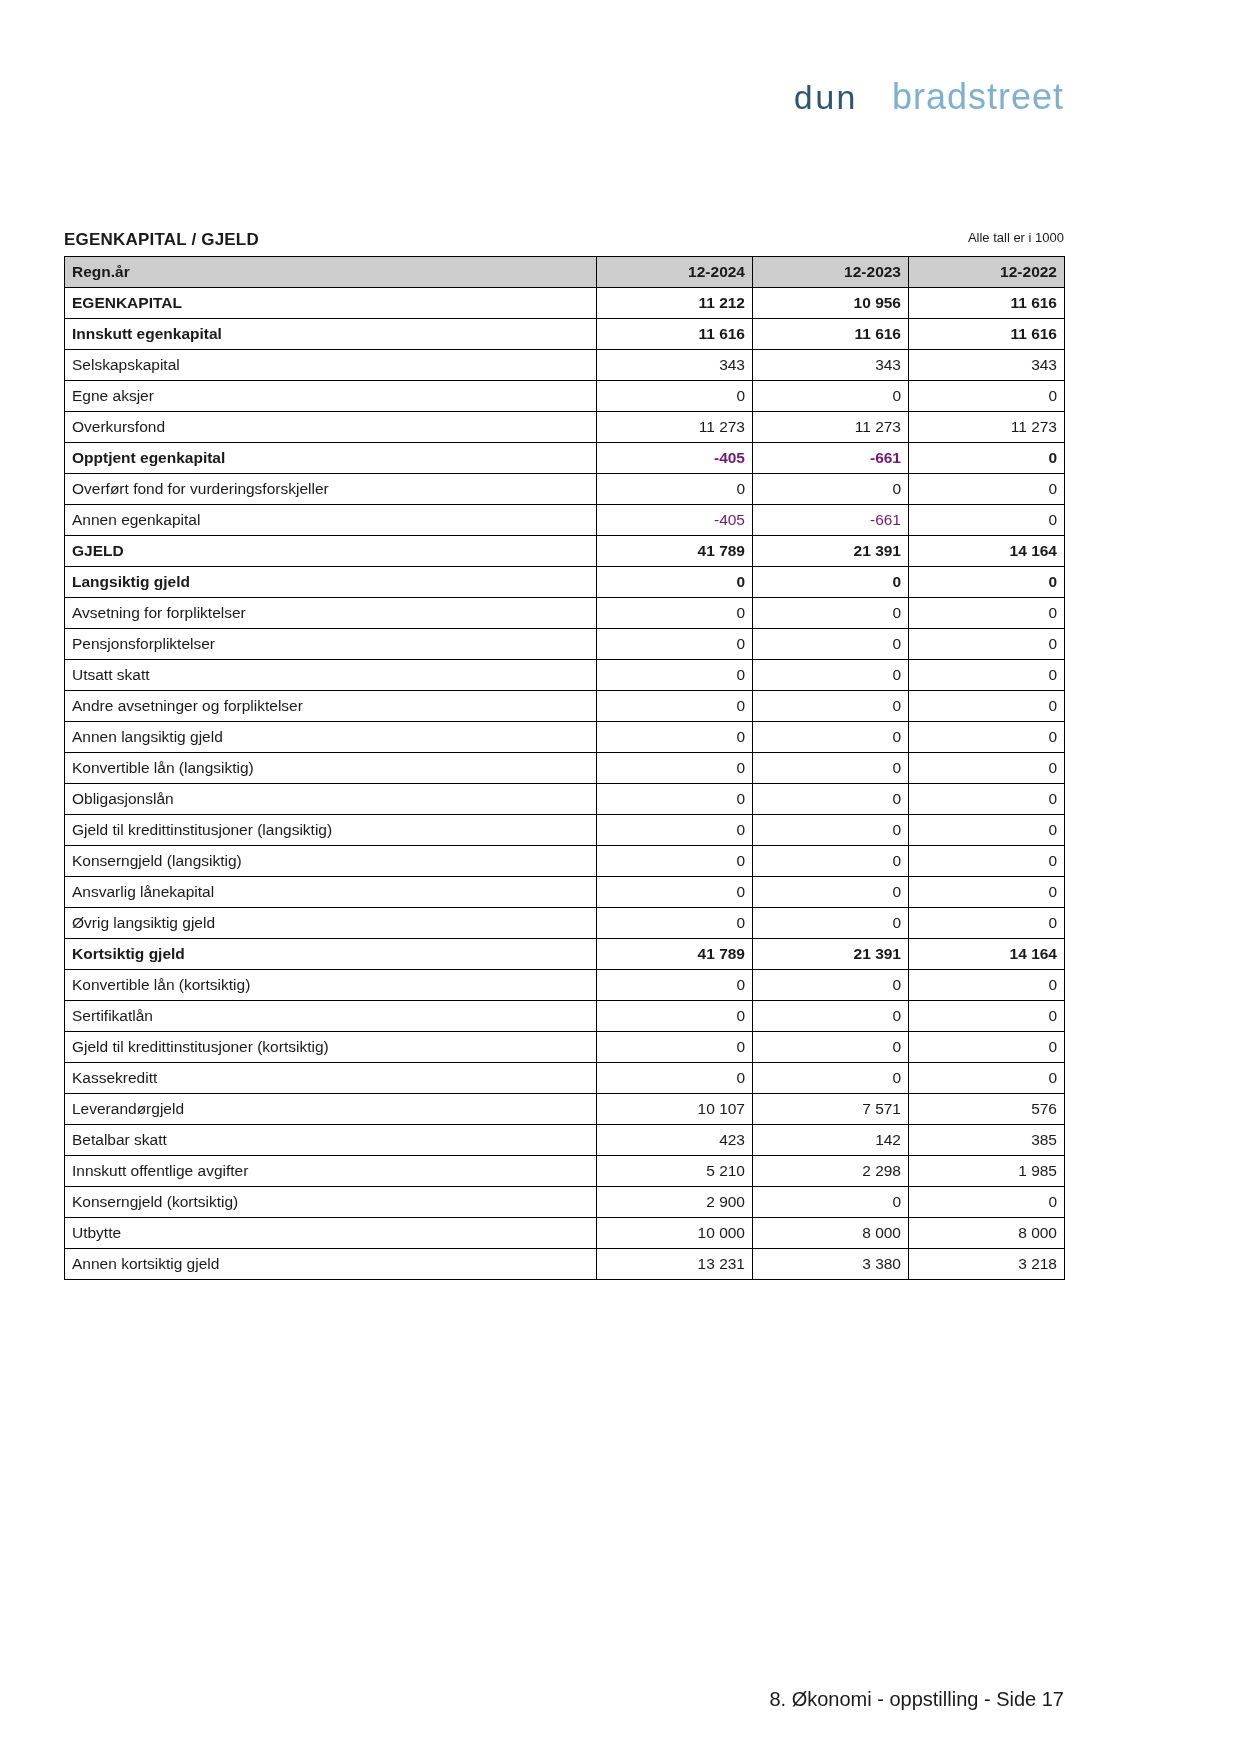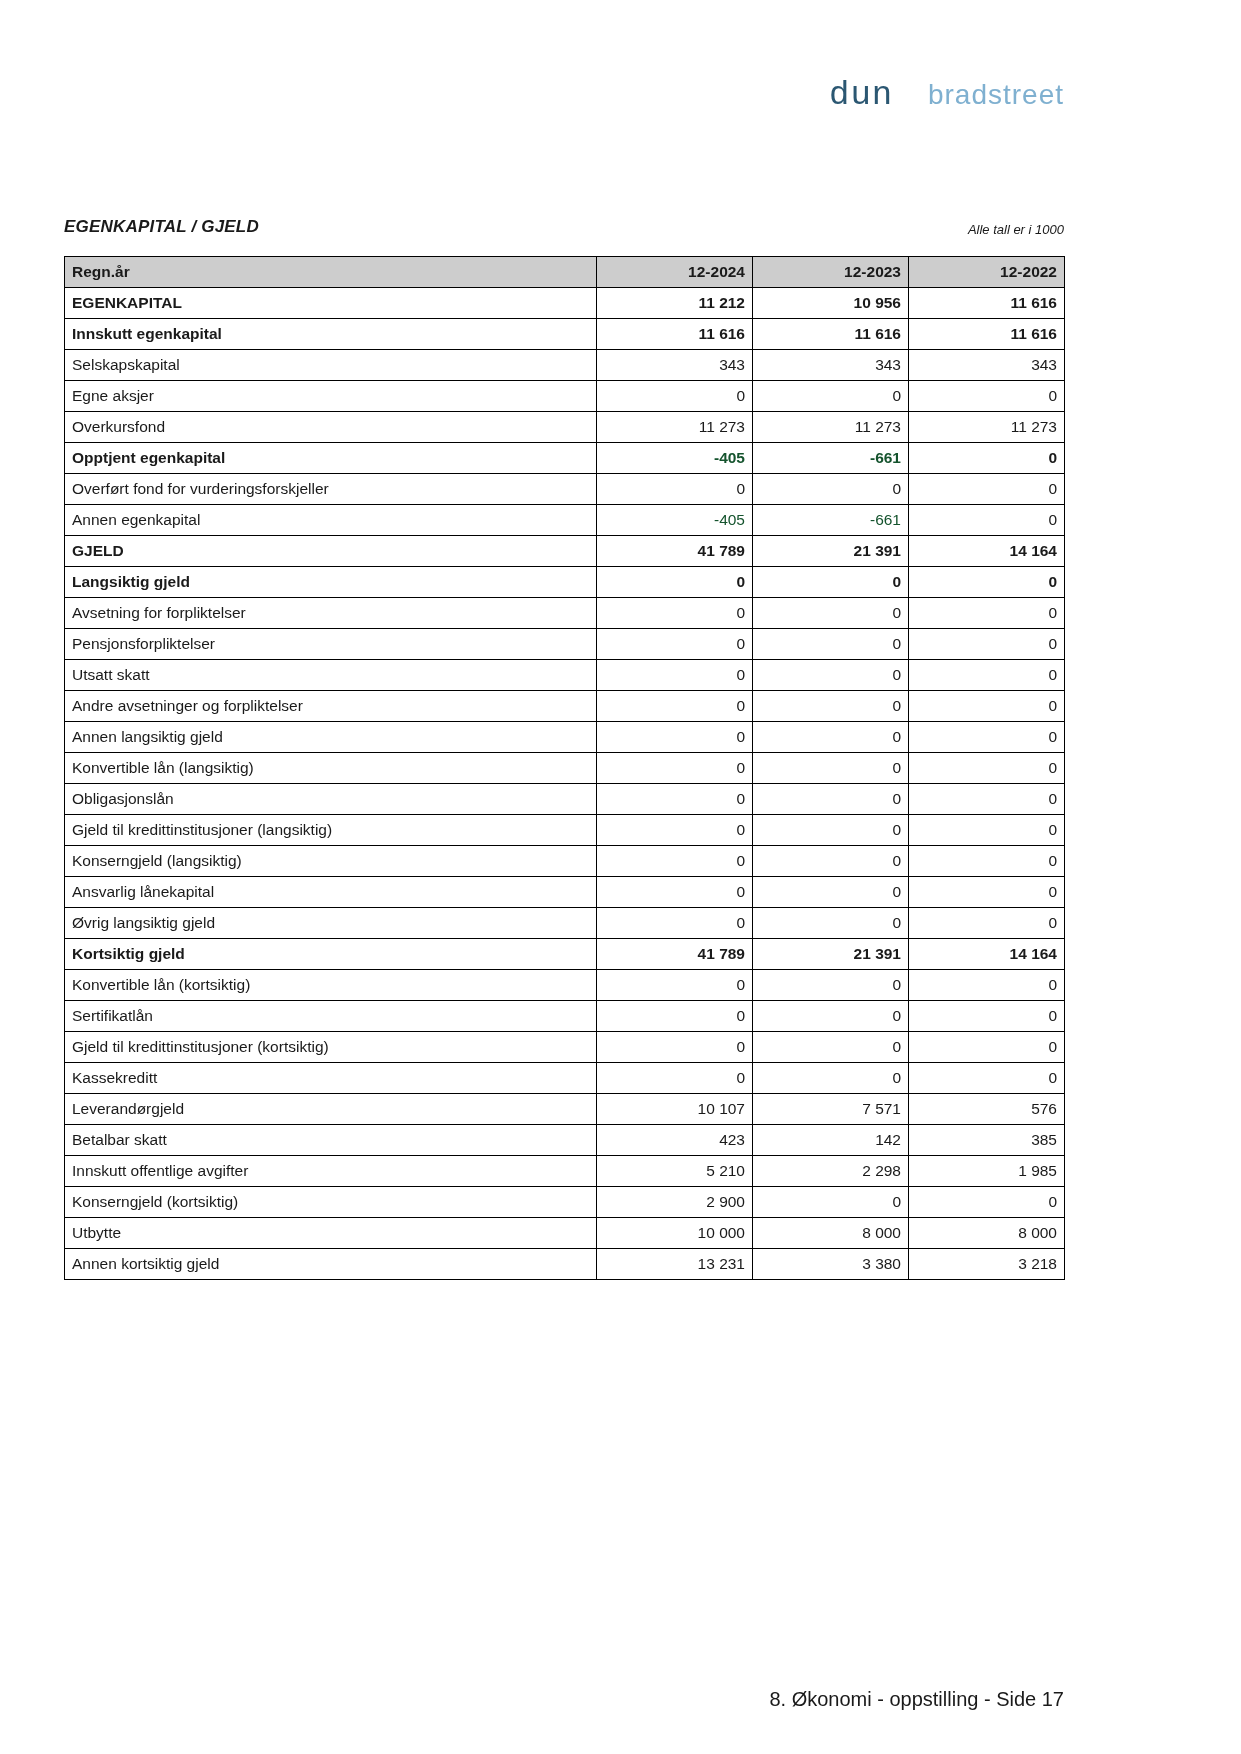--- a/index.html
+++ b/index.html
@@ -34,35 +34,33 @@
     line-height: 0;
     margin: 0 1px 0 3px;
     background: linear-gradient(215deg, #8ab9d6 42%, #2b5772 58%);
     -webkit-background-clip: text;
     background-clip: text;
     color: transparent;
     position: relative;
     top: 3px;
   }
   .logo .w2 {
-    font-size: 28px;
+    font-size: 36px;
     font-weight: 400;
     letter-spacing: 1px;
     color: #7fb0d0;
   }
   
   .title-row {
     position: absolute;
     left: 64px;
-    top: 217px;
+    top: 230px;
     width: 1000px;
     display: flex;
     justify-content: space-between;
-    align-items: flex-end;
-    font-style: italic;
   }
   .doc-title {
     font-size: 17px;
     font-weight: bold;
     letter-spacing: 0.2px;
   }
   .units-note {
     font-size: 13px;
     font-weight: normal;
   }
@@ -86,21 +84,21 @@
     overflow: hidden;
     vertical-align: middle;
   }
   table.fin thead th {
     background: #cdcdcd;
     font-weight: bold;
   }
   table.fin th:first-child, table.fin td:first-child { text-align: left; }
   table.fin th + th, table.fin td + td { text-align: right; }
   table.fin tr.bold td { font-weight: bold; }
-  table.fin td.neg { color: #14532d; }
+  table.fin td.neg { color: #701a75; }
   
   .page-footer {
     position: absolute;
     top: 1688px;
     right: 177px;
     font-size: 20px;
     color: #1a1a1a;
     white-space: nowrap;
   }
 </style>

